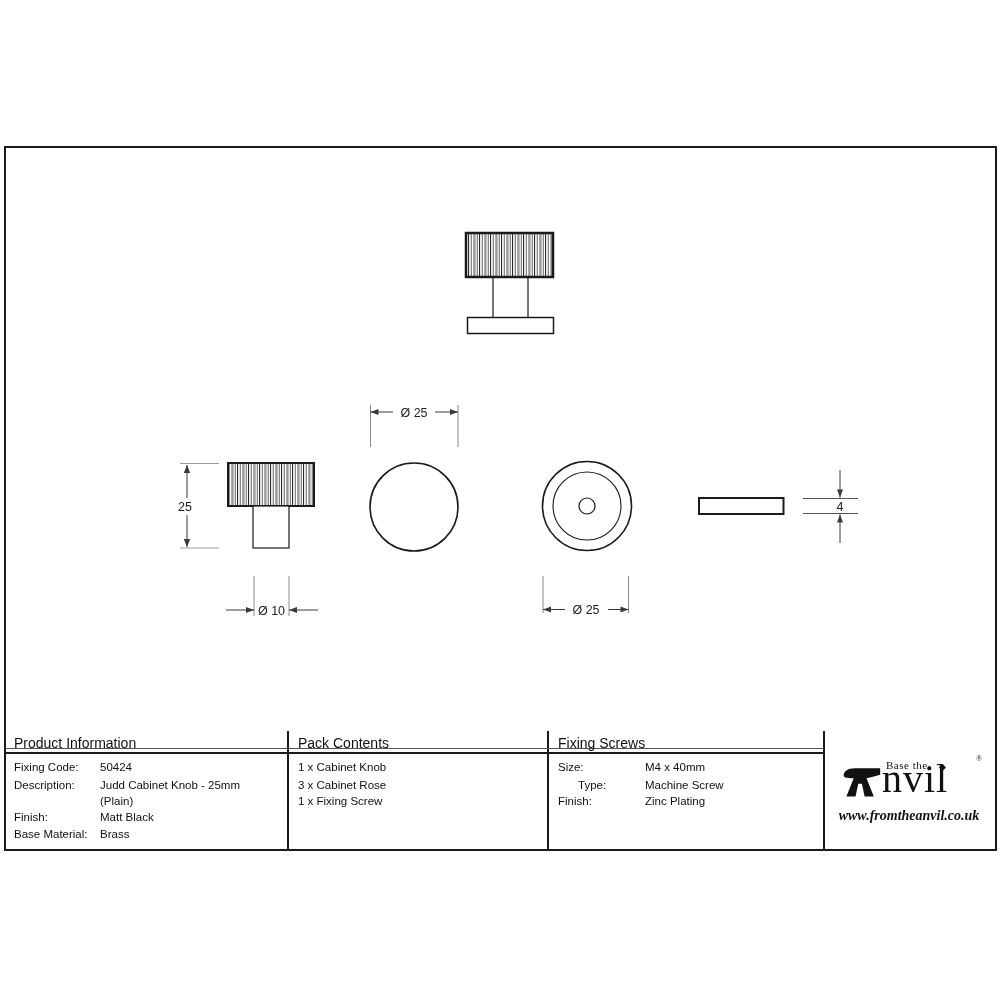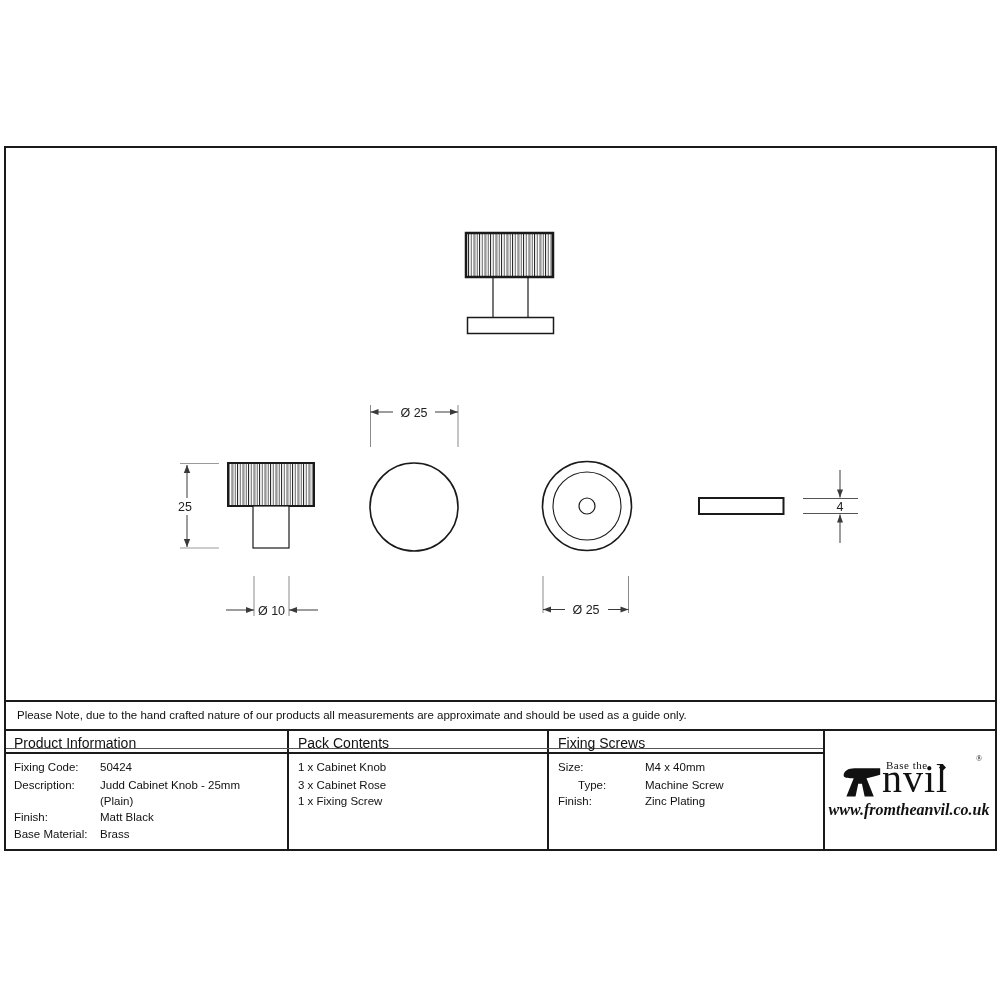--- a/index.html
+++ b/index.html
@@ -44,23 +44,23 @@
   }
   .logo-dot{
     position:absolute;left:102px;top:8px;width:5px;height:5px;background:#111;
     transform:rotate(45deg);
   }
   .reg{
     position:absolute;right:-2px;top:-3px;font-size:8px;color:#111;
     font-family:"Liberation Serif",serif;
   }
   .logo-url{
-    position:absolute;left:50%;top:44px;transform:translateX(-50%);
+    position:absolute;left:50%;top:51px;transform:translateX(-50%);
     font-family:"Liberation Serif",serif;font-style:italic;font-weight:bold;
-    font-size:16px;color:#111;white-space:nowrap;
+    font-size:14px;color:#111;white-space:nowrap;
   }
 </style>
 </head>
 <body>
 
 <div class="outer">
 
   <svg class="drawing-svg" width="989" height="552" viewBox="0 0 989 552">
     <defs>
       <pattern id="flutes" width="11" height="6" patternUnits="userSpaceOnUse">
@@ -129,23 +129,20 @@
       <line x1="797" y1="350.5" x2="852" y2="350.5" stroke="#555" stroke-width="1"></line>
       <line x1="797" y1="365.5" x2="852" y2="365.5" stroke="#555" stroke-width="1"></line>
       <line x1="834" y1="322" x2="834" y2="349.5" stroke="#3a3a3a" stroke-width="1"></line>
       <line x1="834" y1="366.5" x2="834" y2="395" stroke="#3a3a3a" stroke-width="1"></line>
       <polygon points="834,349.5 831,341.5 837,341.5" fill="#3a3a3a"></polygon>
       <polygon points="834,366.5 831,374.5 837,374.5" fill="#3a3a3a"></polygon>
       <text x="834" y="362.5" text-anchor="middle" class="dim-label">4</text>
     </g>
   </svg>
 
-  <div class="note-row">
-    <span>Please Note, due to the hand crafted nature of our products all measurements are approximate and should be used as a guide only.</span>
-  </div>
 
   <div class="tablearea">
     <div class="vsep" style="left:281px"></div>
     <div class="vsep" style="left:541px"></div>
     <div class="vsep" style="left:817px"></div>
     <div class="hdr-line1"></div>
     <div class="hdr-line2"></div>
 
     <div class="th" style="left:8px">Product Information</div>
     <div class="th" style="left:292px">Pack Contents</div>

